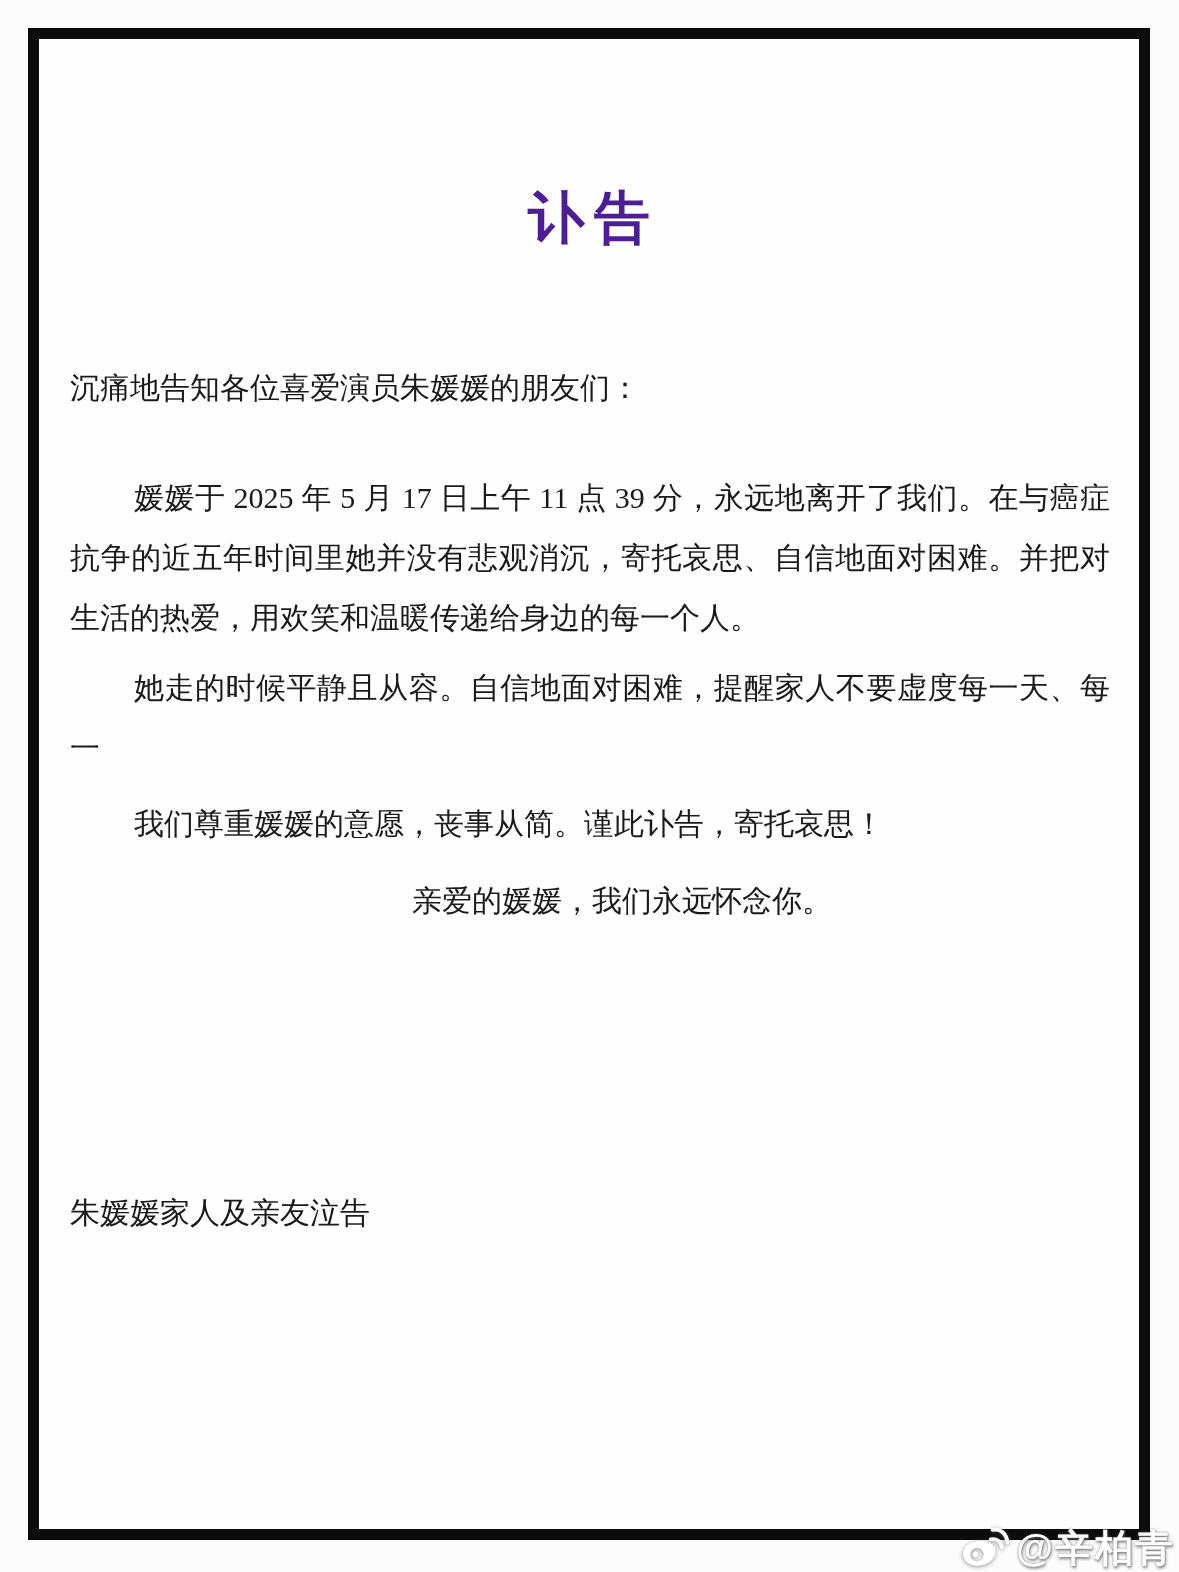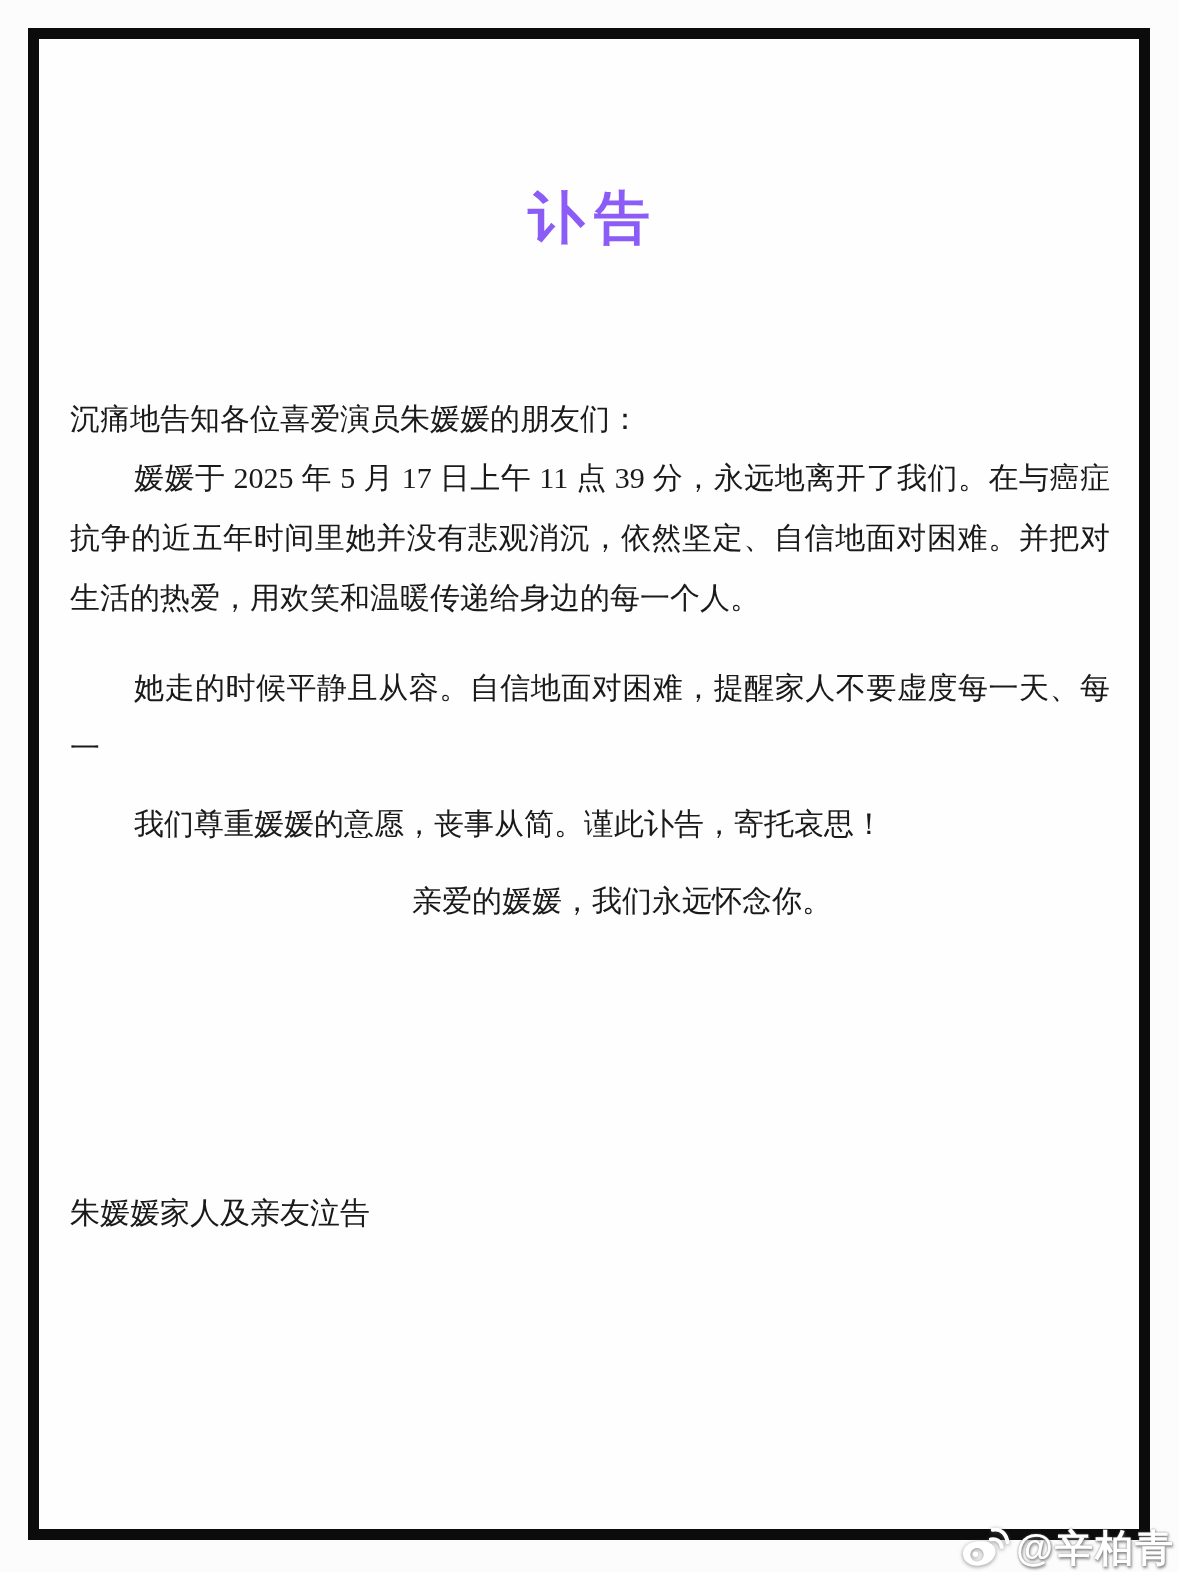--- a/index.html
+++ b/index.html
@@ -30,43 +30,43 @@
     left: 28px;
     top: 188px;
     width: 1122px;
     text-align: center;
     font-family: "Liberation Sans", "DejaVu Sans", sans-serif;
     font-weight: 700;
     font-size: 56px;
     line-height: 60px;
     letter-spacing: 10px;
     text-indent: 10px;
-    color: #8b5cf6;
+    color: #4c1d95;
   }
   .textblock {
     position: absolute;
     left: 70px;
     width: 1040px;
     font-size: 30px;
   }
   .textblock .line {
     height: 60px;
     line-height: 60px;
     white-space: nowrap;
   }
   .textblock .line.fill {
     white-space: normal;
     text-align: justify;
     text-align-last: justify;
   }
   .textblock .line.indent {
     text-indent: 64px;
   }
-  .salutation { top: 389px; }
-  .para-1 { top: 448px; }
+  .salutation { top: 358px; }
+  .para-1 { top: 468px; }
   .para-2 { top: 658px; }
   .para-3 { top: 794px; }
   .para-4 { top: 871px; text-align: center; }
   .signature {
     top: 1183px;
     width: 1048px;
   }
   .signature .line { white-space: nowrap; }
   .watermark {
     position: absolute;
@@ -98,21 +98,21 @@
 <div class="frame"></div>
 
 <div class="doc-title">讣告</div>
 
 <div class="textblock salutation">
   <div class="line">沉痛地告知各位喜爱演员朱媛媛的朋友们：</div>
 </div>
 
 <div class="textblock para-1">
   <div class="line fill indent">媛媛于 2025 年 5 月 17 日上午 11 点 39 分，永远地离开了我们。在与癌症</div>
-  <div class="line fill">抗争的近五年时间里她并没有悲观消沉，依然坚定、自信地面对困难。并把对</div>
+  <div class="line fill">抗争的近五年时间里她并没有悲观消沉，寄托哀思、自信地面对困难。并把对</div>
   <div class="line">生活的热爱，用欢笑和温暖传递给身边的每一个人。</div>
 </div>
 
 <div class="textblock para-2">
   <div class="line fill indent">她走的时候平静且从容。自信地面对困难，提醒家人不要虚度每一天、每一</div>
 </div>
 
 <div class="textblock para-3">
   <div class="line indent">我们尊重媛媛的意愿，丧事从简。谨此讣告，寄托哀思！</div>
 </div>

